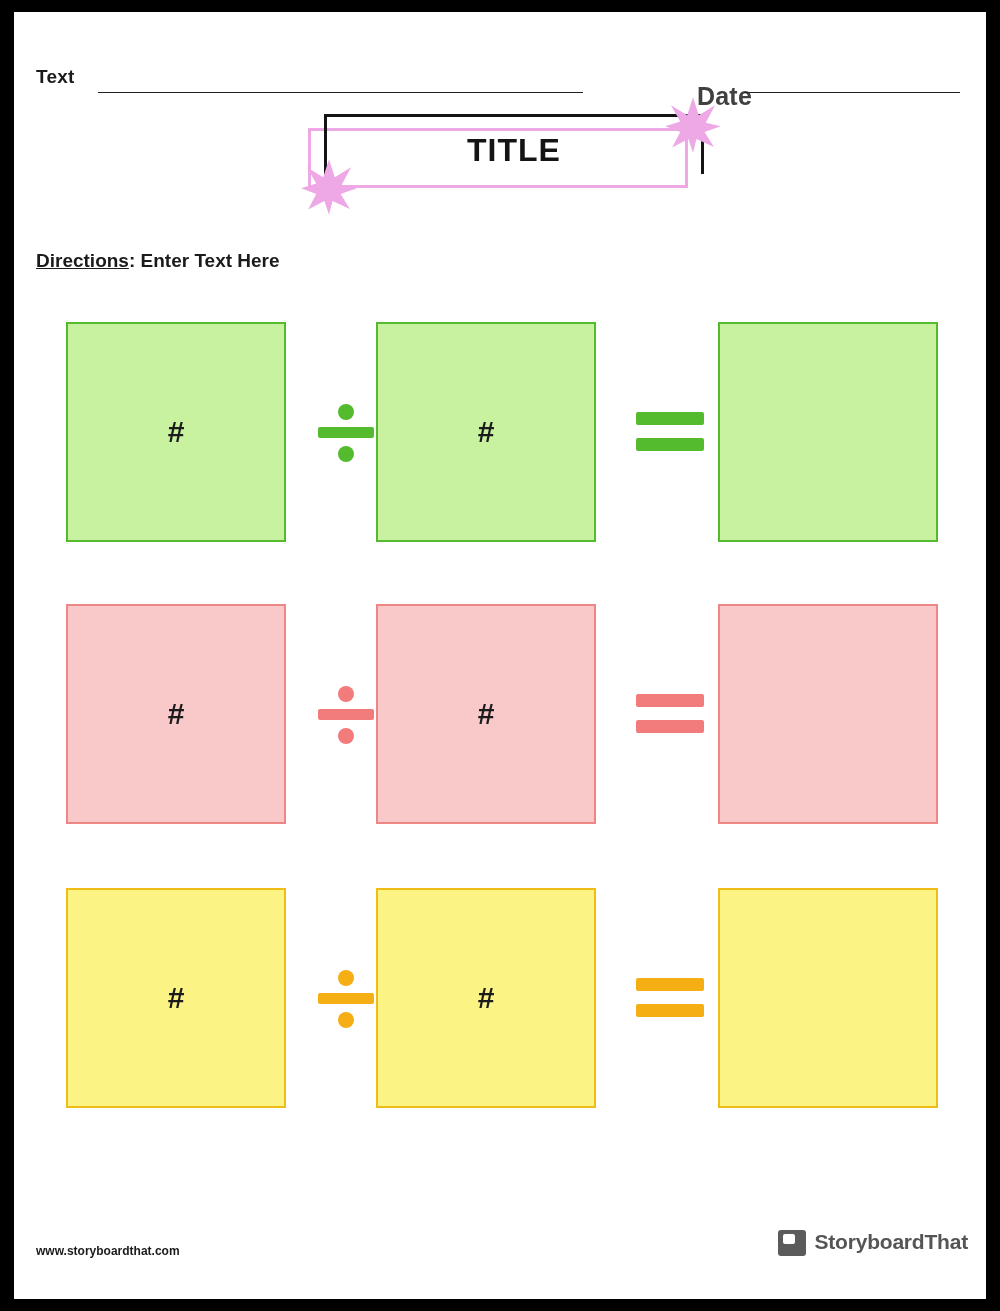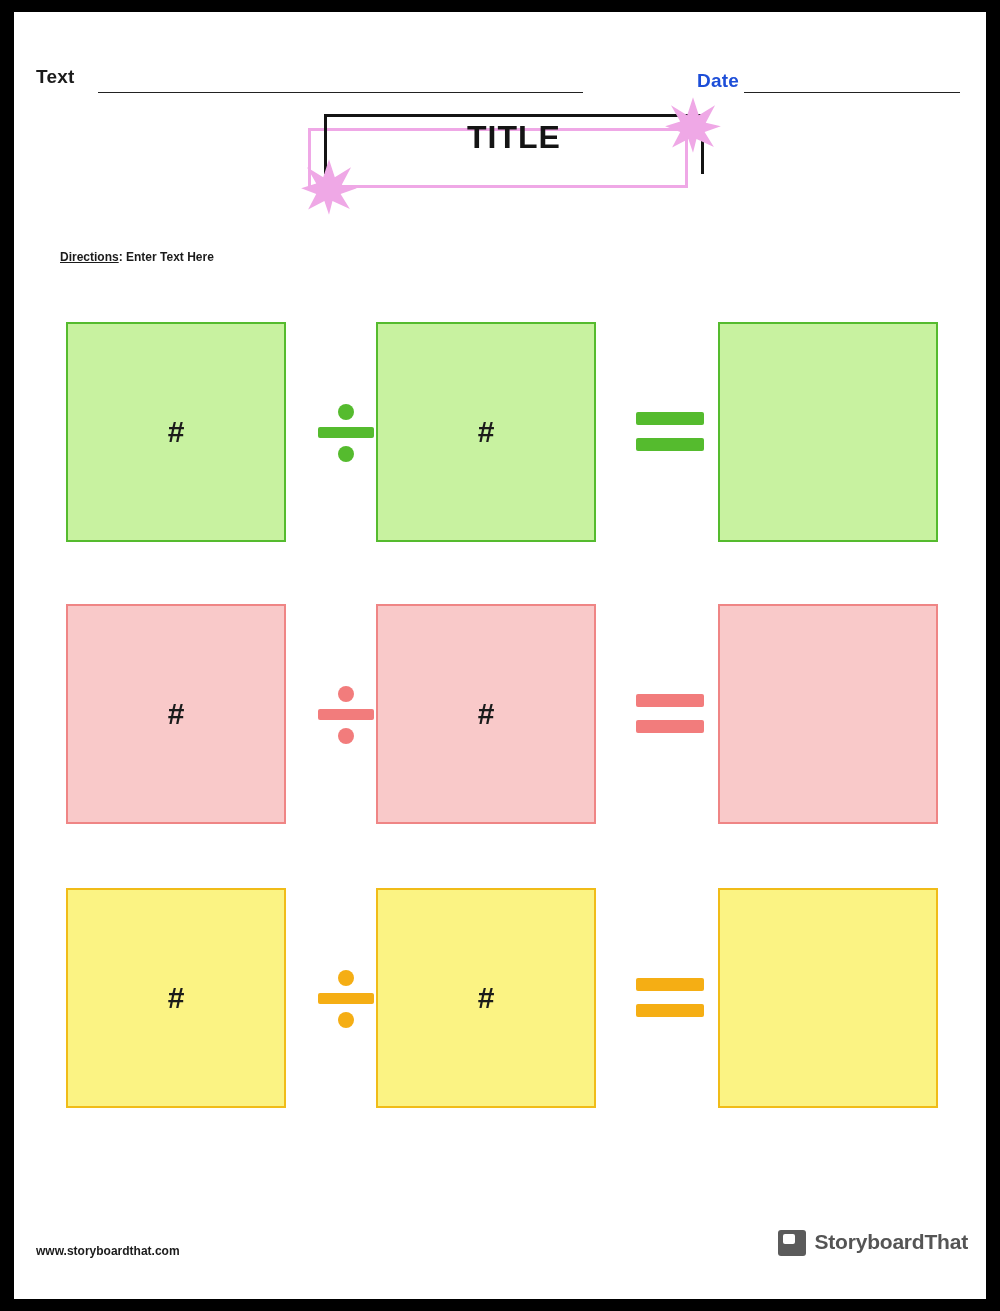--- a/index.html
+++ b/index.html
@@ -43,24 +43,24 @@
   .name-line {
     position: absolute;
     left: 84px;
     top: 38px;
     width: 485px;
     border-bottom: 1.6px solid #222;
   }
   .date-label {
     position: absolute;
     left: 683px;
-    top: 16px;
-    font-size: 19px;
-    font-weight: bold;
-    color: #1d4ed8;
+    top: 28px;
+    font-size: 25px;
+    font-weight: bold;
+    color: #404040;
     letter-spacing: .2px;
   }
   .date-line {
     position: absolute;
     left: 730px;
     top: 38px;
     width: 216px;
     border-bottom: 1.6px solid #222;
   }
 
@@ -87,21 +87,21 @@
     top: 12px;
     width: 380px;
     height: 60px;
     border: 3px solid #141414;
     border-bottom: none;
     box-sizing: border-box;
   }
   .title-text-box {
     position: absolute;
     left: 44px;
-    top: 9px;
+    top: 22px;
     width: 372px;
     height: 52px;
     display: flex;
     align-items: center;
     justify-content: center;
   }
   .title-text {
     font-size: 32px;
     font-weight: bold;
     color: #141414;
@@ -114,24 +114,23 @@
   }
   .star svg { display:block; }
   .star-left  { left: 16px;  top: 56px; }
   .star-right { left: 380px; top: -6px; }
 
   
   .directions {
     position: absolute;
     left: 22px;
     top: 238px;
-    font-size: 12px;
+    font-size: 19px;
     font-weight: bold;
     color: #1b1b1b;
-    margin-left: 24px;
   }
   .directions .dir-word {
     text-decoration: underline;
   }
 
   
   .row {
     position: absolute;
     left: 52px;
     width: 880px;

